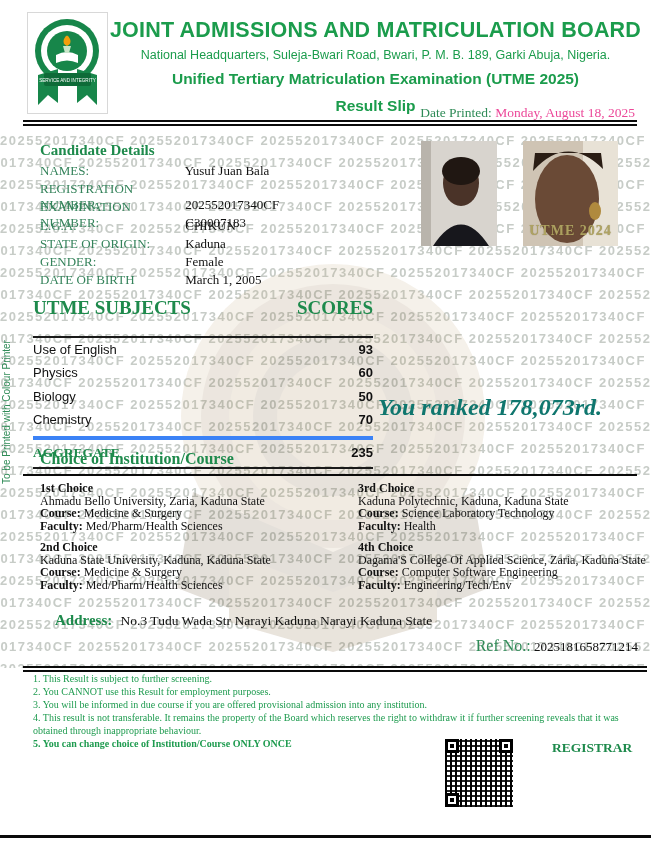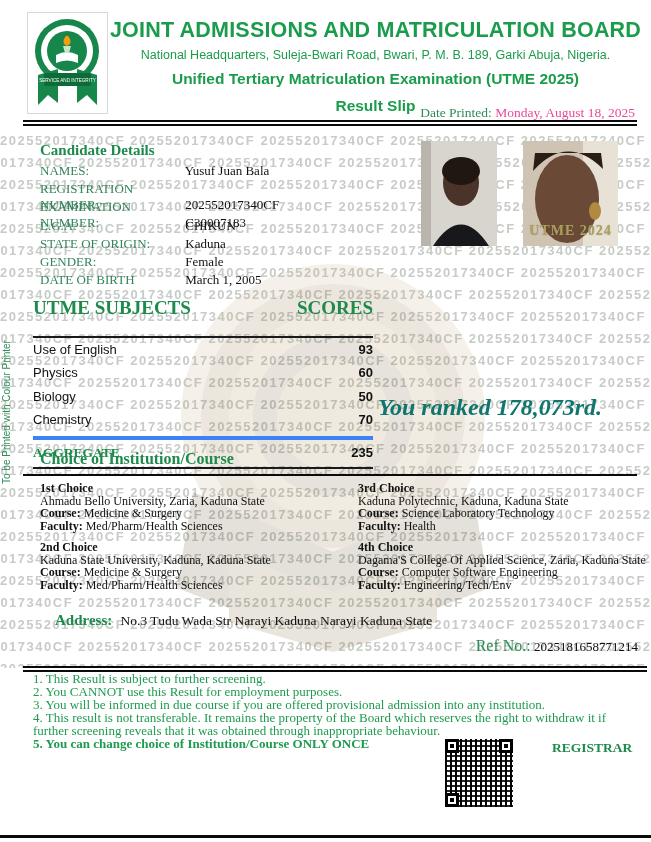--- a/index.html
+++ b/index.html
@@ -77,21 +77,21 @@
   #choice-3{left:358px;top:482px;}
   #choice-4{left:358px;top:541px;}
 
   
   #address-row{left:55px;top:612px;font-size:13.5px;}
   #address-row .lbl{color:#1e8a4c;font-weight:bold;font-size:15px;margin-right:5px;}
   #ref-row{right:13px;top:637px;font-size:13px;}
   #ref-row .lbl{color:#2f8b57;font-size:16px;}
 
   
-  #notes{left:33px;top:673px;width:600px;color:#1e9b4f;font-size:13px;line-height:12.9px;}
+  #notes{left:33px;top:673px;width:600px;color:#1e9b4f;font-size:10px;line-height:12.9px;}
   #notes .bold{font-weight:bold;}
 
   
   #qr{left:445px;top:739px;width:68px;height:68px;background:
         repeating-linear-gradient(0deg,rgba(0,0,0,.85) 0 2px,transparent 2px 5px),
         repeating-linear-gradient(90deg,#000 0 2px,#fff 2px 5px);}
   .finder{position:absolute;width:14px;height:14px;border:3px solid #000;background:#fff;box-sizing:border-box;}
   .finder:after{content:"";position:absolute;left:2px;top:2px;width:4px;height:4px;background:#000;}
   .f-tl{left:0;top:0;} .f-tr{right:0;top:0;} .f-bl{left:0;bottom:0;}
   #registrar{left:552px;top:740px;color:#1e8a4c;font-weight:bold;font-size:13.5px;}

